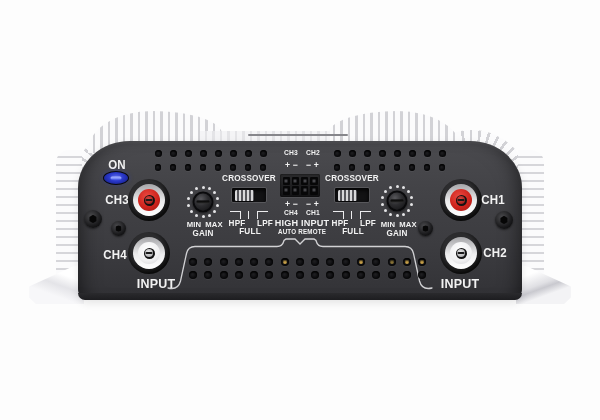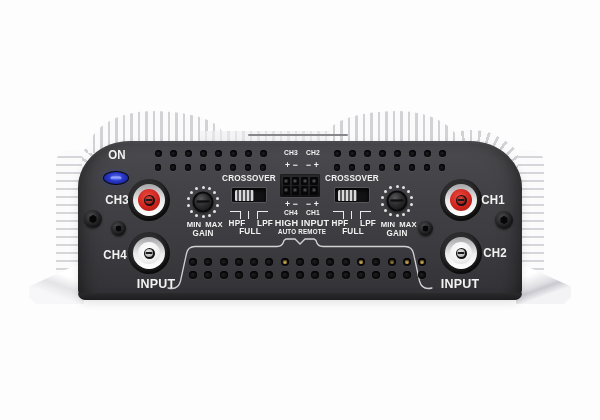--- a/index.html
+++ b/index.html
@@ -108,21 +108,21 @@
   <div class="hs sidefin" style="left:518px;top:150px;border-radius:0 13px 13px 0;"></div>
   <div class="hs" style="left:28px;top:264px;width:56px;height:40px;
        background:linear-gradient(200deg,#ffffff 30%,#e4e4e8 50%,#f7f7f9 70%);
        clip-path:polygon(100% 0,100% 100%,14% 100%,2% 84%,2% 56%,80% 6%);"></div>
   <div class="hs" style="left:516px;top:264px;width:56px;height:40px;
        background:linear-gradient(160deg,#ffffff 25%,#e0e0e4 48%,#c9c9cf 56%,#f3f3f5 70%);
        clip-path:polygon(0 0,20% 6%,98% 56%,98% 84%,86% 100%,0 100%);"></div>
 
   <div class="panel" id="panel">
 
-    <div class="lbl" style="left:39px;top:14px;font-size:12px;">ON</div>
+    <div class="lbl" style="left:39px;top:24px;font-size:12px;">ON</div>
     <div class="led" style="left:25px;top:30px;"></div>
 
     <div class="lbl" style="left:39px;top:59px;font-size:12px;">CH3</div>
     <div class="rca red" style="left:50px;top:38px;">
       <div class="silver"></div>
       <div class="col"></div>
       <div class="hole"></div>
       <div class="pinhead"></div>
       <div class="slot"></div>
     </div>

